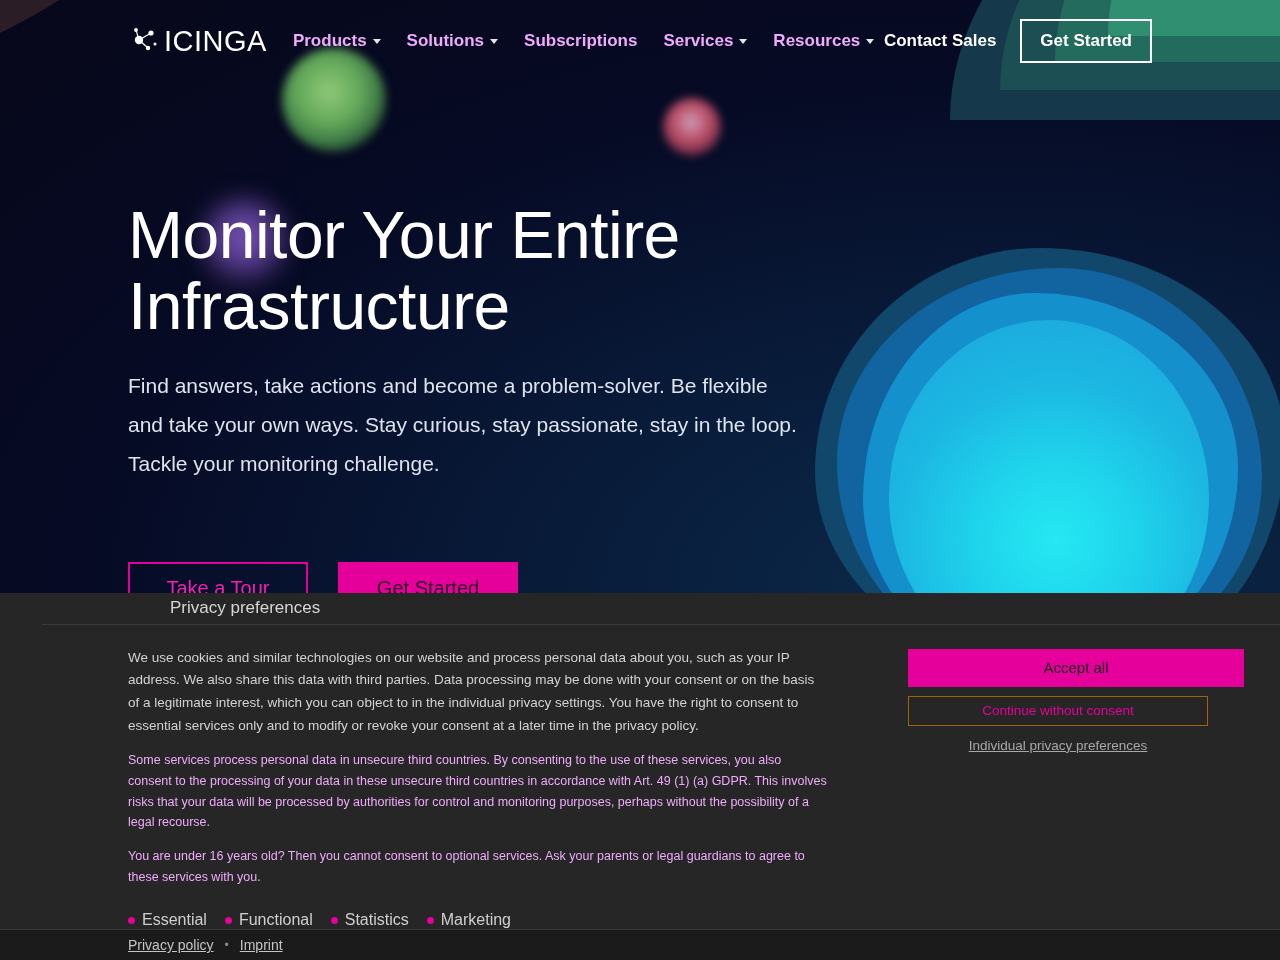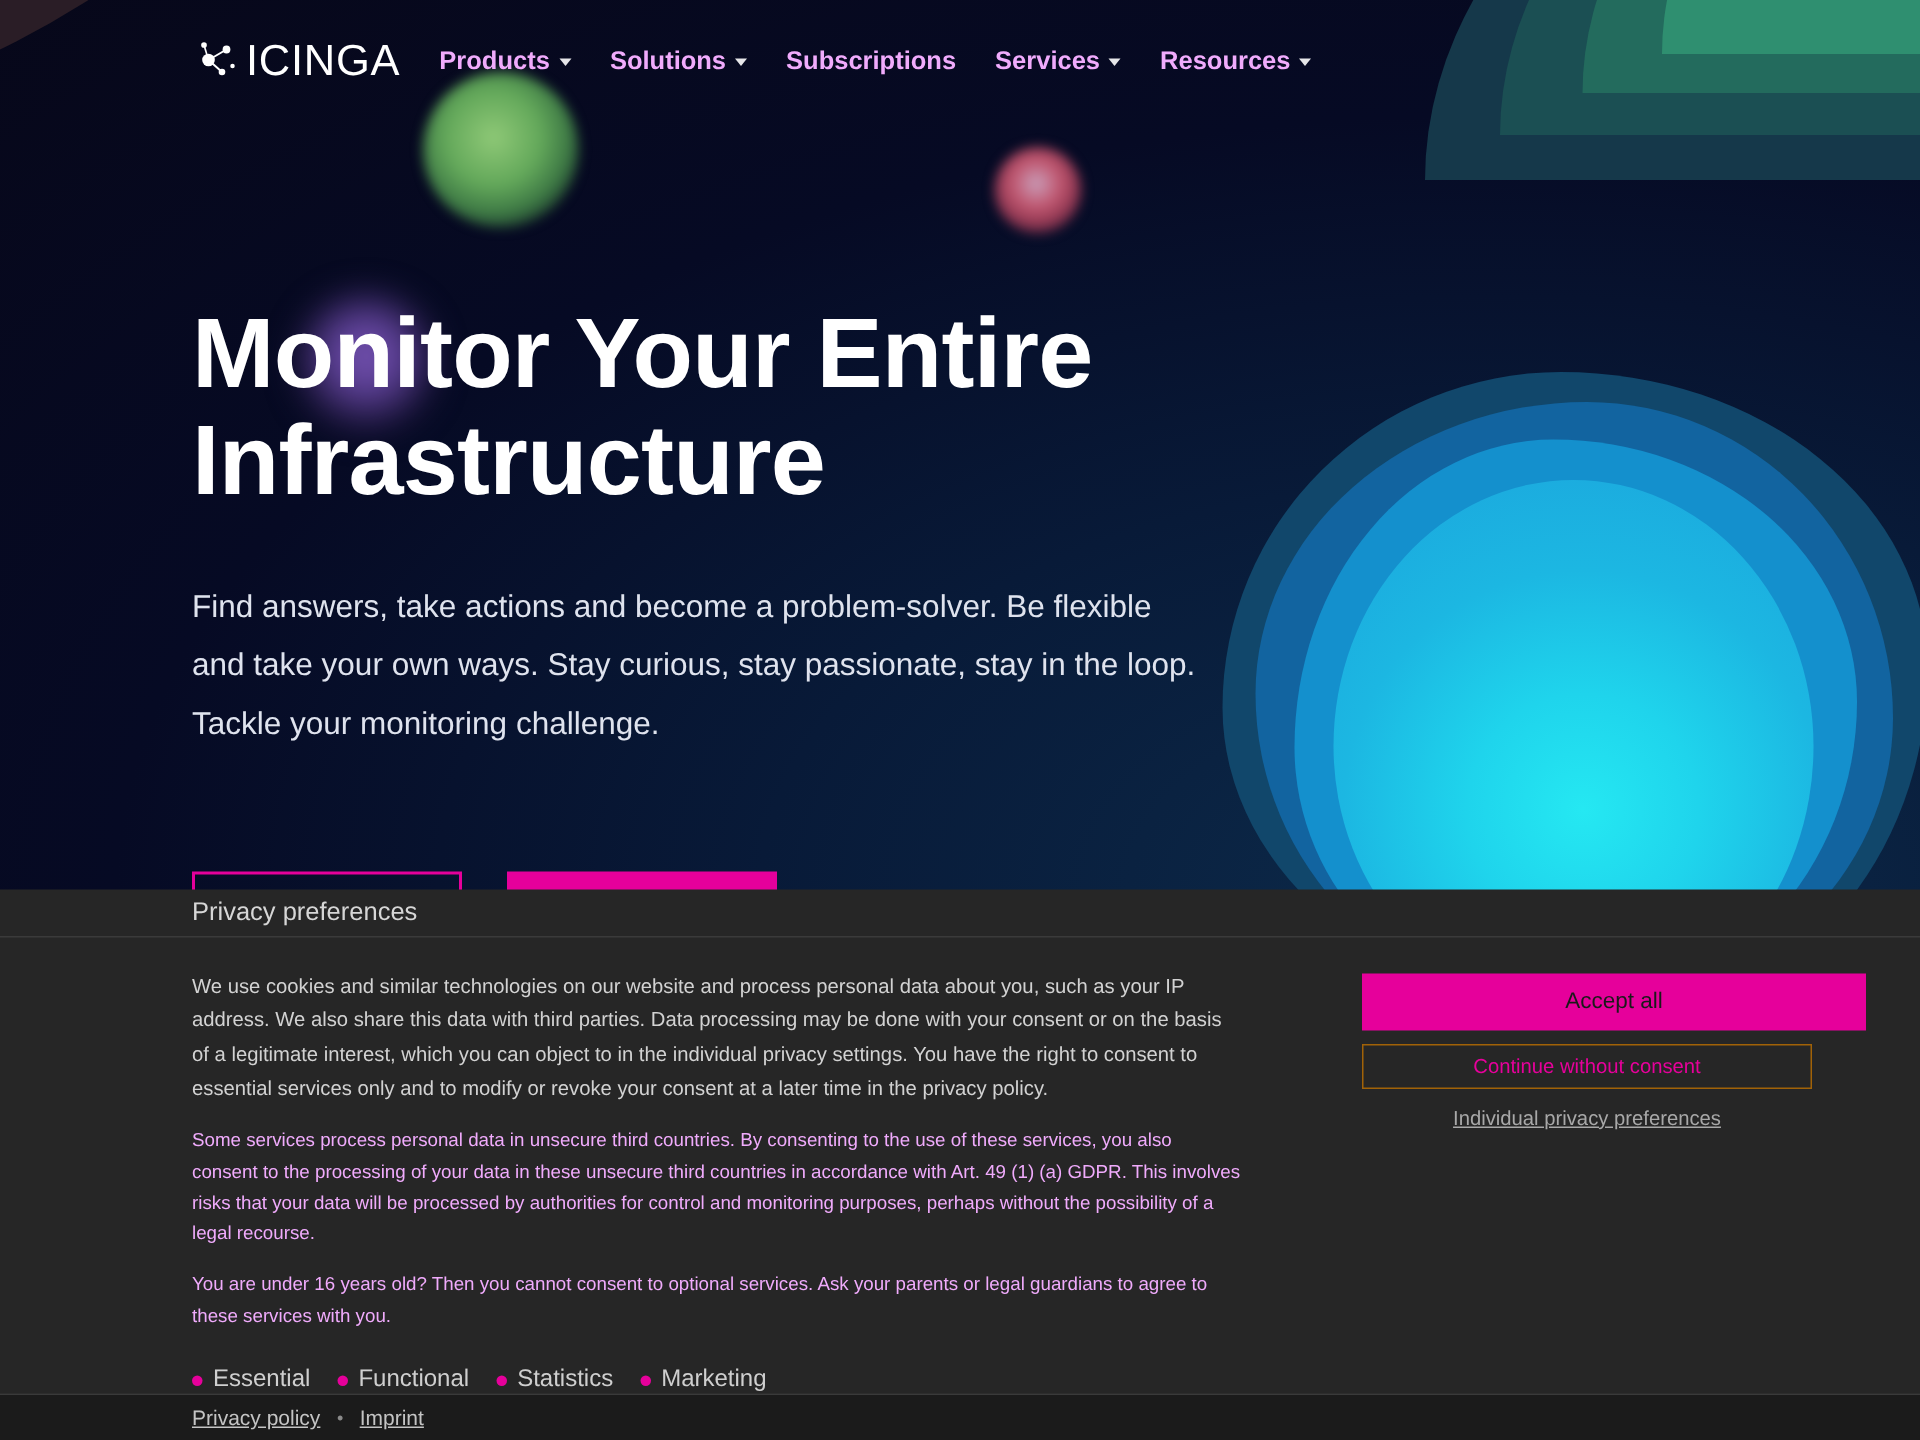--- a/index.html
+++ b/index.html
@@ -110,22 +110,22 @@
   .contact-sales { color: #fff; font-size: 17px; font-weight: 700; cursor: pointer; white-space: nowrap; }
   .get-started-btn {
     border: 2px solid #ffffff; color: #ffffff; font-size: 17px; font-weight: 700;
     padding: 10px 18px; background: transparent; cursor: pointer; white-space: nowrap;
     font-family: "Liberation Sans", sans-serif;
   }
 
   
   .hero-content { position: absolute; left: 128px; top: 200px; width: 700px; z-index: 15; }
   .hero-title {
-    color: #ffffff; font-size: 66px; line-height: 1.08; font-weight: 700;
-    letter-spacing: -0.5px; margin-bottom: 42px;
+    color: #ffffff; font-size: 66px; line-height: 1.08; font-weight: 400;
+    letter-spacing: -0.5px; margin-bottom: 23px;
   }
   .hero-sub {
     color: #dfe3ee; font-size: 21px; line-height: 1.88; font-weight: 400;
     max-width: 672px;
   }
   .hero-ctas { display: flex; gap: 30px; margin-top: 78px; }
   .btn-tour {
     width: 180px; height: 54px; border: 2px solid #e6009b; background: transparent;
     color: #f21fb1; font-size: 20px; font-weight: 400; cursor: pointer;
     font-family: "Liberation Sans", sans-serif;
@@ -139,20 +139,21 @@
   
   .privacy {
     position: absolute; left: 0; bottom: 0; width: 1280px; height: 367px;
     background: #262626; z-index: 50;
     display: flex; flex-direction: column;
   }
   .privacy-head {
     height: 61px; display: flex; align-items: center; padding: 0 128px;
     color: #d6d6d6; font-size: 17px; font-weight: 400;
     border-bottom: 1px solid #3a3a3a;
+    margin-left: 42px;
   }
   .privacy-body {
     flex: 1; display: flex; padding: 22px 72px 0 128px; gap: 24px;
   }
   .privacy-left { width: 700px; }
   .p-main {
     color: #d2d2d2; font-size: 13.5px; line-height: 1.68; margin-bottom: 13px;
   }
   .p-dim {
     color: #f0abfc; font-size: 12.5px; line-height: 1.65; margin-bottom: 13px;
@@ -244,20 +245,24 @@
       <div class="nav-item">
         <span>Services</span>
         <span class="caret"></span>
       </div>
       <div class="nav-item">
         <span>Resources</span>
         <span class="caret"></span>
       </div>
     </div>
 
+    <div class="header-right">
+      <span class="contact-sales">Contact Sales</span>
+      <button class="get-started-btn">Get Started</button>
+    </div>
   </div>
 
   <div class="hero-content">
     <h1 class="hero-title">Monitor Your Entire Infrastructure</h1>
     <p class="hero-sub">Find answers, take actions and become a problem-solver. Be flexible and take your own ways. Stay curious, stay passionate, stay in the loop. Tackle your monitoring challenge.</p>
     <div class="hero-ctas">
       <button class="btn-tour">Take a Tour</button>
       <button class="btn-start-hero">Get Started</button>
     </div>
   </div>

